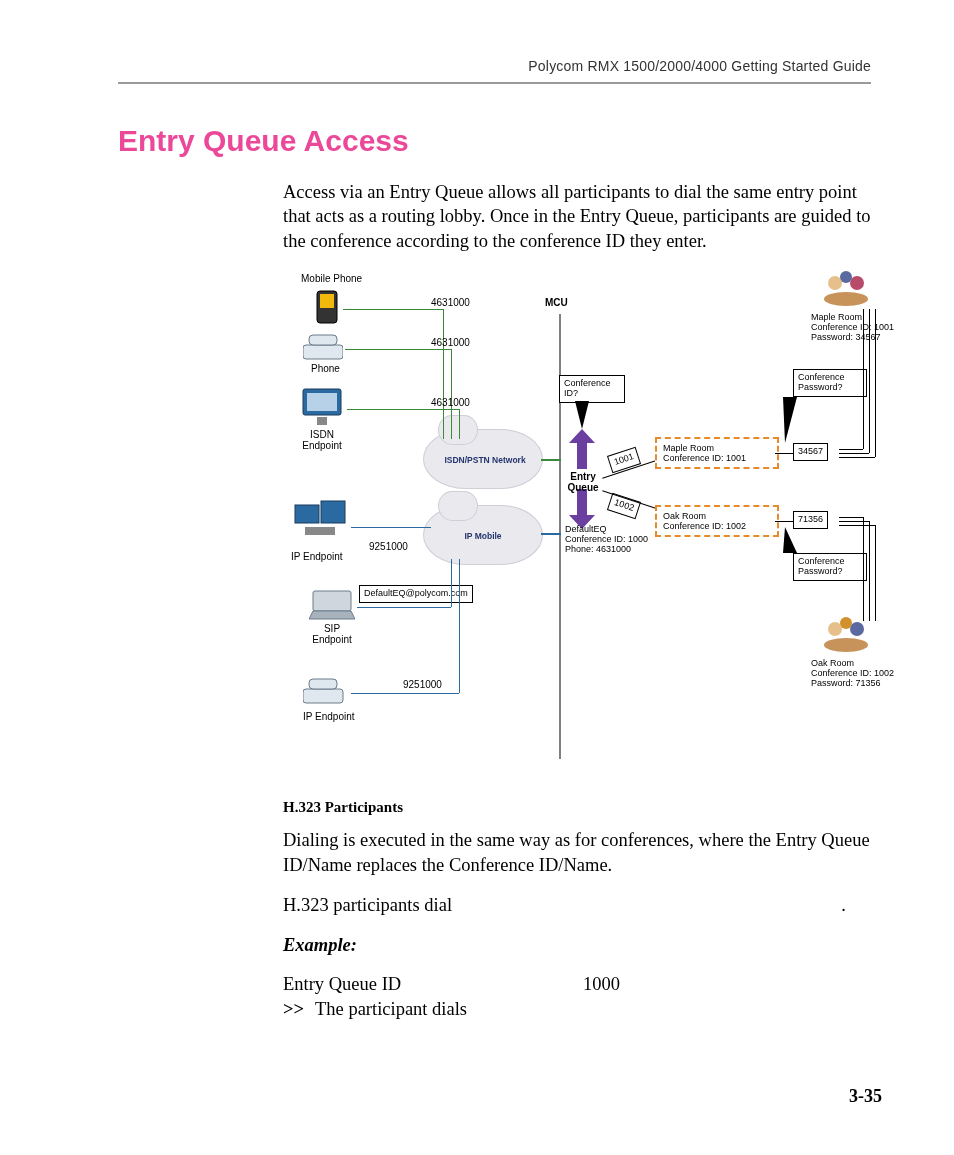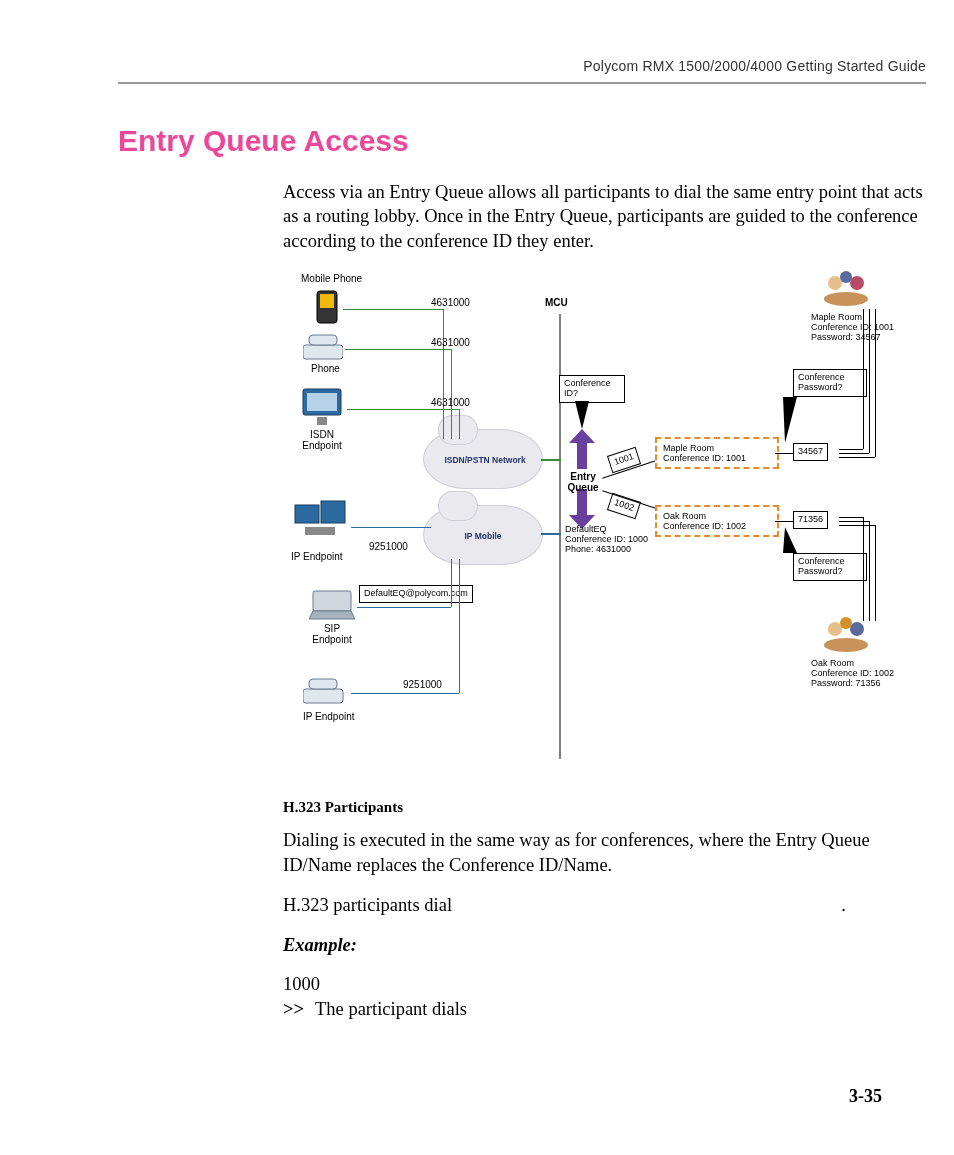--- a/index.html
+++ b/index.html
@@ -7,21 +7,21 @@
     padding: 0;
     background: #fff;
     font-family: "Palatino Linotype", "Book Antiqua", Palatino, serif;
     color: #000;
     width: 954px;
     height: 1155px;
     position: relative;
     box-sizing: border-box;
   }
   .page {
-    padding: 58px 28px 50px 118px;
+    padding: 58px 83px 50px 118px;
     box-sizing: border-box;
     height: 100%;
     position: relative;
   }
   .running-head {
     text-align: right;
     font-family: "Arial Narrow", "Helvetica Condensed", Arial, sans-serif;
     font-size: 14px;
     color: #333;
     letter-spacing: .2px;
@@ -296,20 +296,21 @@
   <div class="body-block">
     <h2 class="subhead">H.323 Participants</h2>
     <p>Dialing is executed in the same way as for conferences, where the Entry Queue ID/Name replaces the Conference ID/Name.</p>
     <p>
       <span>H.323 participants dial</span>
       <span style="display:inline-block; width:380px;"></span>
       <span>.</span>
     </p>
     <p class="example-label">Example:</p>
     <div class="kv">
+      <div class="k">Entry Queue ID</div>
       <div class="v">1000</div>
     </div>
     <div class="bullet-line">
       <div class="chev">&gt;&gt;</div>
       <div>The participant dials</div>
     </div>
   </div>
 
   <div class="page-num">3-35</div>
 </div>

